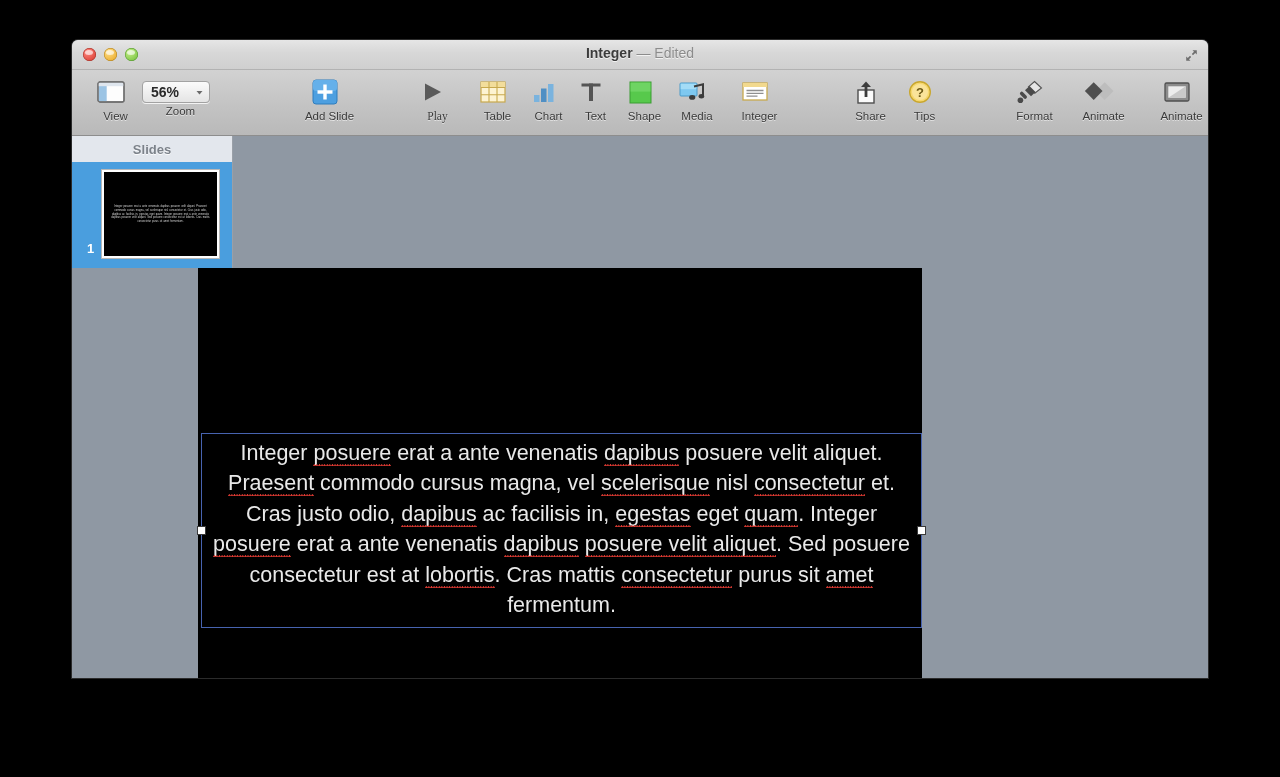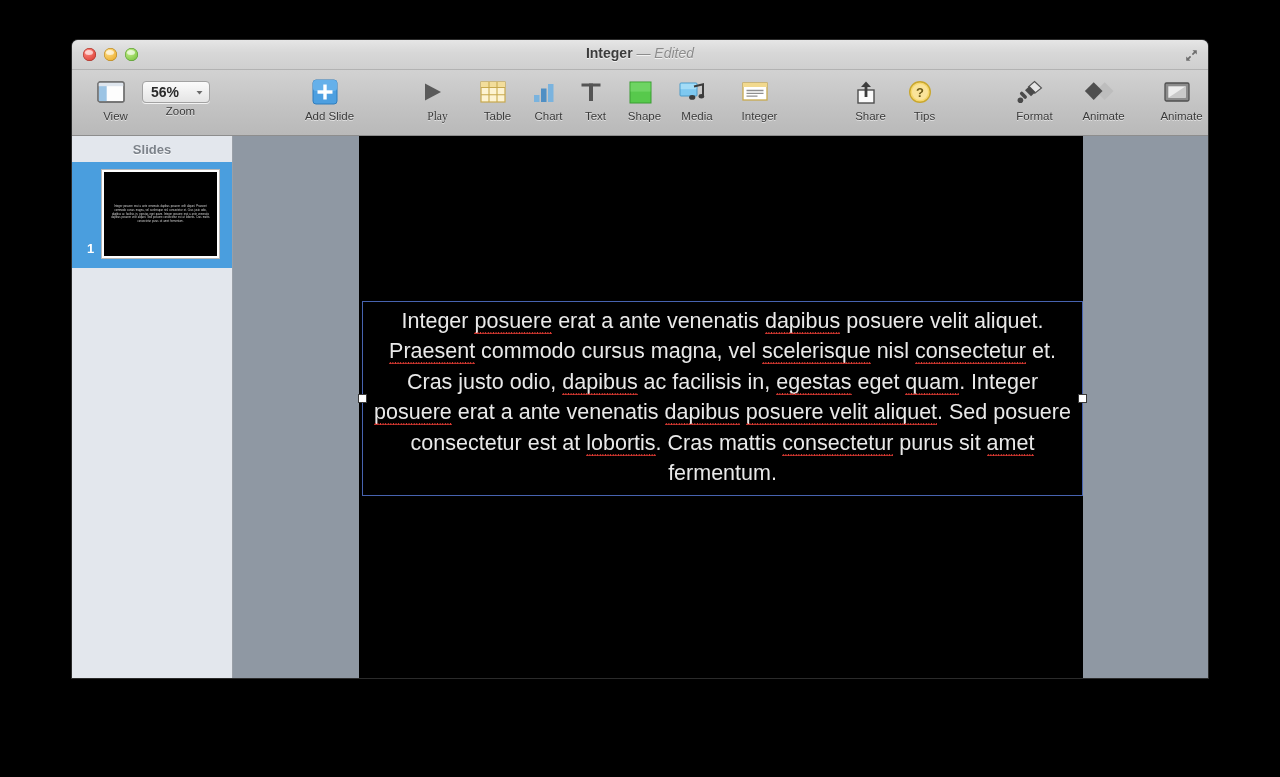--- a/index.html
+++ b/index.html
@@ -35,21 +35,21 @@
   .light.yellow { background:radial-gradient(circle at 35% 30%,#ffdf8a,#eeb43a 70%,#c68c1c);
                   box-shadow:inset 0 0 0 .5px #ac7d16; }
   .light.green  { background:radial-gradient(circle at 35% 30%,#c6ef8a,#7dc martin 70%,#56a630);
                   background:radial-gradient(circle at 35% 30%,#c6ef8a,#86cb4c 70%,#56a630);
                   box-shadow:inset 0 0 0 .5px #4d9129; }
   .title {
     position:absolute; left:0; right:0; top:5px; text-align:center;
     font-size:14px; color:#3c3c3c; font-weight:bold;
     text-shadow:0 1px 0 rgba(255,255,255,.7);
   }
-  .title .dim { color:#8c8c8c; font-weight:normal;font-style:italic; }
+  .title .dim { color:#8c8c8c; font-weight:normal; }
   .fullscreen-btn {
     position:absolute; right:9px; top:8px; width:15px; height:15px; cursor:pointer;
   }
 
   
   .toolbar {
     position:relative; height:66px;
     background:linear-gradient(to bottom,#d2d2d2 0%,#c3c3c3 55%,#b9b9b9 100%);
     border-bottom:1px solid #8d8d8d;
   }
@@ -70,21 +70,21 @@
     width:68px; height:22px; margin-top:5px;
     border:1px solid #a2a2a2; border-radius:4px;
     background:linear-gradient(to bottom,#fbfbfb,#e4e4e4);
     box-shadow:0 1px 0 rgba(255,255,255,.8);
     display:flex; align-items:center; justify-content:space-between;
     padding:0 5px 0 8px; cursor:pointer;
   }
   .zoom-val { font-size:14px; font-weight:bold; color:#2a2a2a; }
 
   
-  .body { position:relative; height:542px; display:flex; }
+  .body { position:relative; height:542px; display:flex;flex-direction:column; }
   .sidebar {
     width:161px; background:#e3e7ed; border-right:1px solid #9aa0a8;
     position:relative;
   }
   .sidebar-head {
     height:26px; display:flex; align-items:center; justify-content:center;
     font-size:13px; font-weight:bold; color:#7c828a;
     text-shadow:0 1px 0 rgba(255,255,255,.8);
     background:#e3e7ed;
   }

